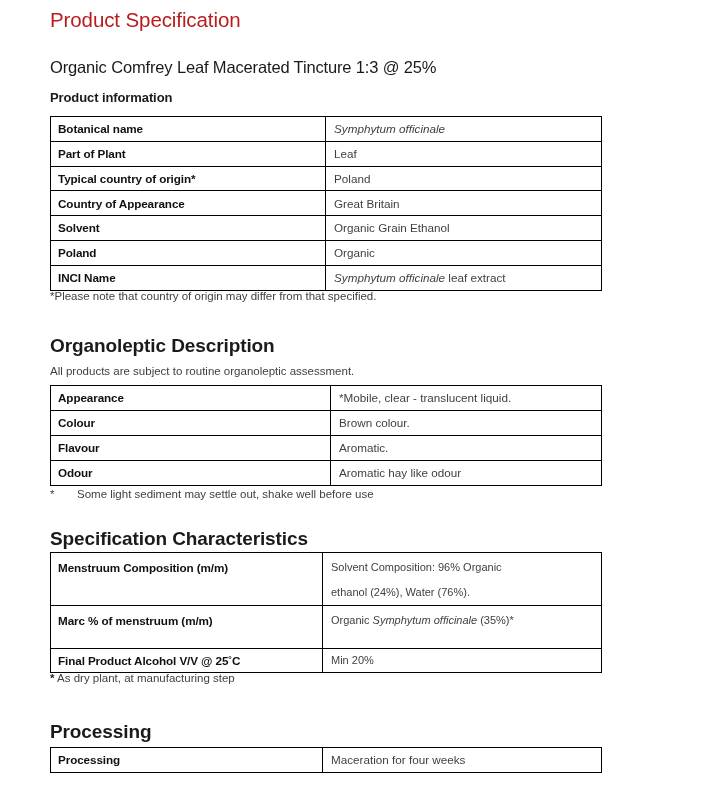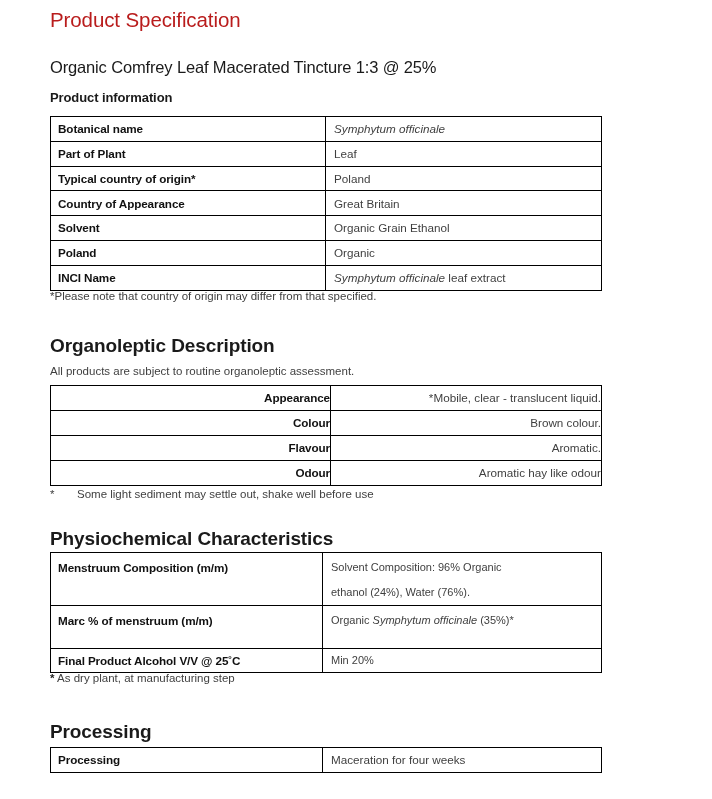--- a/index.html
+++ b/index.html
@@ -106,21 +106,21 @@
   }
   .ital { font-style: italic; }
 
   
   #table-product-information { top: 116px; }
   #table-product-information td { height: 24.8px; }
   #table-product-information col.c1 { width: 275px; }
 
   
   #table-organoleptic { top: 385px; }
-  #table-organoleptic td { height: 25px; text-align: right; }
+  #table-organoleptic td { height: 25px; }
   #table-organoleptic col.c1 { width: 280px; }
 
   
   #table-physiochemical { top: 552px; }
   #table-physiochemical col.c1 { width: 272px; }
   #table-physiochemical td { vertical-align: top; padding-top: 8px; }
   #table-physiochemical tr.r1 td { height: 53px; }
   #table-physiochemical tr.r2 td { height: 43px; }
   #table-physiochemical tr.r3 td { height: 24px; padding-top: 5px; }
   #table-physiochemical td.val {
@@ -210,21 +210,21 @@
       </tr>
       <tr>
         <td class="key">Odour</td>
         <td class="val">Aromatic hay like odour</td>
       </tr>
     </tbody>
   </table>
 
   <div class="footnote" style="top:488px;"><span class="star-tab">*</span><span>Some light sediment may settle out, shake well before use</span></div>
 
-  <div class="section-heading big" style="top:528px;">Physiochemical Characteristics</div>
+  <div class="section-heading big" style="top:528px;">Specification Characteristics</div>
 
   <table class="spec" id="table-physiochemical">
     <colgroup>
         <col class="c1">
         <col class="c2">
       </colgroup>
     <tbody>
       <tr class="r1">
         <td class="key">Menstruum Composition (m/m)</td>
         <td class="val"><span>Solvent Composition: 96% Organic</span><span class="l2">ethanol (24%), Water (76%).</span></td>

